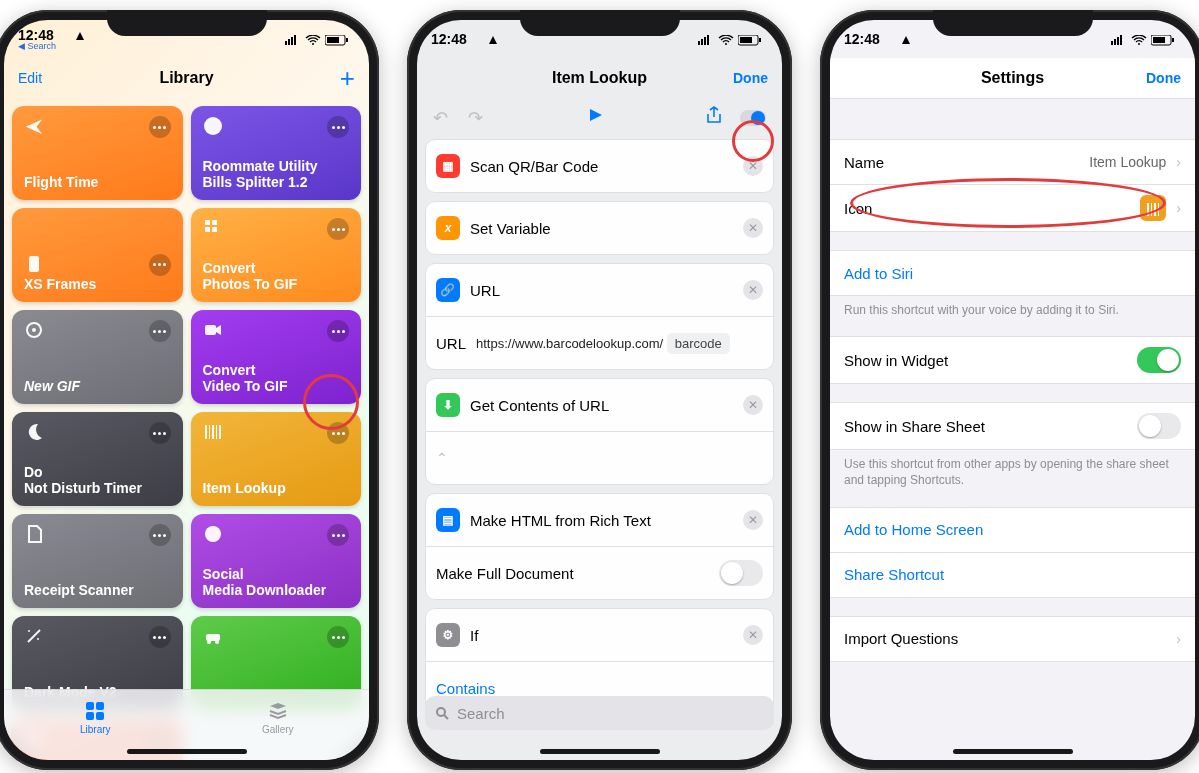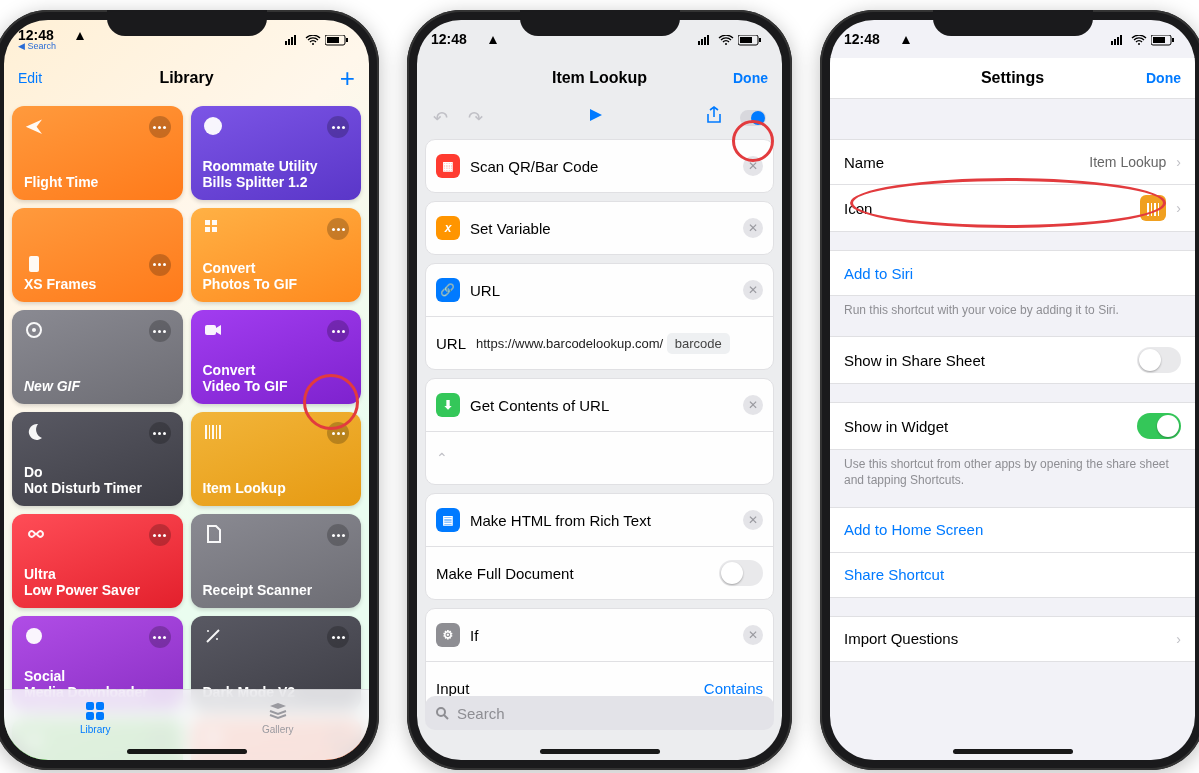--- a/index.html
+++ b/index.html
@@ -295,34 +295,20 @@
                 <use href="#i-barcode"></use>
               </svg>
               <span class="dots">
                 <span></span>
                 <span></span>
                 <span></span>
               </span>
             </div>
             <div class="label">Item Lookup</div>
           </div>
-          <div class="tile" style="background: linear-gradient(160deg, rgb(255, 77, 87), rgb(227, 32, 44));">
-            <div class="top">
-              <svg class="icon" viewBox="0 0 20 20">
-                <use href="#i-infinity"></use>
-              </svg>
-              <span class="dots">
-                <span></span>
-                <span></span>
-                <span></span>
-              </span>
-            </div>
-            <div class="label">Ultra
-Low Power Saver</div>
-          </div>
           <div class="tile" style="background: linear-gradient(160deg, rgb(138, 138, 146), rgb(109, 109, 116));">
             <div class="top">
               <svg class="icon" viewBox="0 0 20 20">
                 <use href="#i-doc"></use>
               </svg>
               <span class="dots">
                 <span></span>
                 <span></span>
                 <span></span>
               </span>
@@ -512,21 +498,20 @@
         </div>
       </div>
 
       <div class="card">
         <div class="row">
           <span class="aicon" style="background:#8e8e93">⚙</span>
           <span class="grow">If</span>
           <span class="xbtn">✕</span>
         </div>
         <div class="row">
-          <span class="grow">Input</span>
           <span style="color:var(--ios-blue)">Contains</span>
         </div>
 
       </div>
     </div>
 
     <div class="searchbar">
       <svg width="14" height="14" fill="none" stroke="#8e8e93" stroke-width="2">
             <circle cx="6" cy="6" r="4"></circle>
             <path d="M9 9l4 4"></path>
@@ -593,29 +578,29 @@
 
     <div class="group">
       <div class="row linkrow">
         <span>Add to Siri</span>
       </div>
     </div>
     <div class="foot">Run this shortcut with your voice by adding it to Siri.</div>
 
     <div class="group">
       <div class="row">
+        <span class="grow">Show in Widget</span>
+        <span class="switch on"></span>
+      </div>
+    </div>
+
+    <div class="group">
+      <div class="row">
         <span class="grow">Show in Share Sheet</span>
         <span class="switch"></span>
-      </div>
-    </div>
-
-    <div class="group">
-      <div class="row">
-        <span class="grow">Show in Widget</span>
-        <span class="switch on"></span>
       </div>
     </div>
     <div class="foot">Use this shortcut from other apps by opening the share sheet and tapping Shortcuts.</div>
 
     <div class="group">
       <div class="row linkrow">
             <span>Add to Home Screen</span>
           </div>
       <div class="row linkrow">
             <span>Share Shortcut</span>

